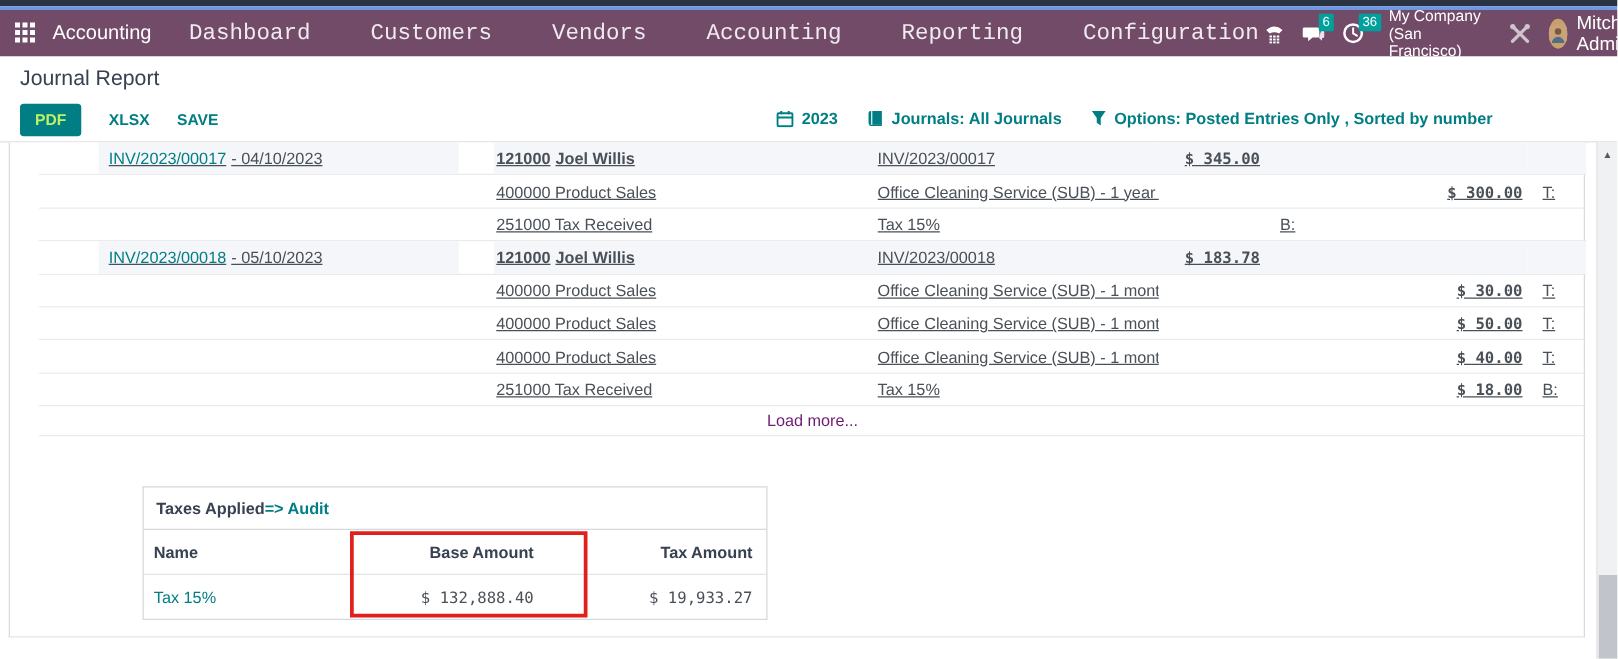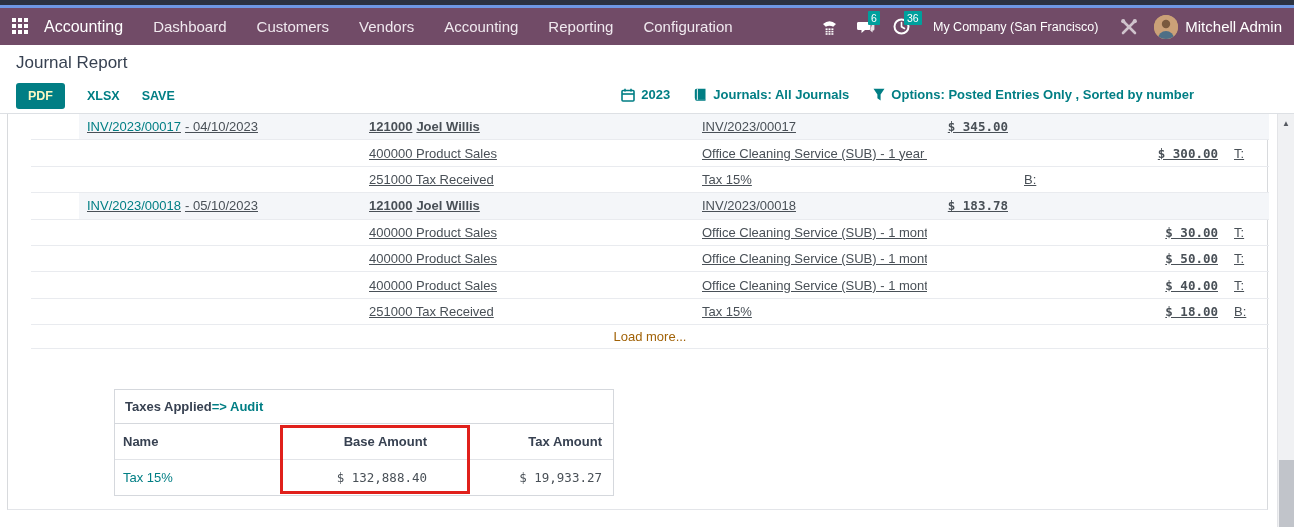--- a/index.html
+++ b/index.html
@@ -9,40 +9,40 @@
 
   
   .chrome-strip { height:5px; background:#2b3241; }
   .accent-line { height:3px; background:#6e97e3; }
   .topbar { height:37px; background:#714B67; display:flex; align-items:center;
     color:#fff; padding:0 12px; gap:4px; }
   .apps-grid { width:18px; height:18px; display:grid; grid-template-columns:repeat(3,4px);
     grid-template-rows:repeat(3,4px); gap:2px; margin-right:10px; cursor:pointer; }
   .apps-grid span { background:#fff; }
   .app-name { font-size:16px; font-weight:400; margin-right:26px; cursor:pointer; }
-  .nav { display:flex; gap:30px; font-size:15px; color:#f0e9ef; }
+  .nav { display:flex; gap:48px; font-size:18px; color:#f0e9ef;font-family:Liberation Mono, monospace; }
   .nav-item { cursor:pointer; padding:4px 0; }
   .tb-right { margin-left:auto; display:flex; align-items:center; gap:14px; }
   .tb-icon { position:relative; width:22px; height:20px; display:flex;
     align-items:center; justify-content:center; cursor:pointer; }
   .badge { position:absolute; top:-6px; left:13px; background:#00A09D; color:#fff;
     font-size:10.5px; padding:0 3px; line-height:14px; border-radius:1px; }
   .company { font-size:12.5px; margin:0 6px; cursor:pointer; }
   .avatar { width:24px; height:24px; border-radius:50%; background:#c9a06c;
     overflow:hidden; display:flex; align-items:flex-end; justify-content:center; }
   .user-name { font-size:15px; }
   .user-menu { display:flex; align-items:center; gap:7px; cursor:pointer; }
 
   
   .control-panel { position:relative; height:69px; border-bottom:1px solid #dde0e4;padding-left:35px; }
   .page-title { position:absolute; left:16px; top:8px; font-size:17px; color:#374151;
     font-weight:400; }
   .cp-buttons { position:absolute; left:16px; top:38px; display:flex; align-items:center;
     gap:22px; }
-  .btn-pdf { background:#017E84; color:#fef9c3; font-size:12.5px; font-weight:700;
+  .btn-pdf { background:#017E84; color:#bef264; font-size:12.5px; font-weight:700;
     padding:6px 12px; border:none; border-radius:3px; cursor:pointer; }
   .btn-link { color:#017E84; font-size:12.5px; font-weight:700; cursor:pointer; }
   .cp-filters { position:absolute; right:100px; top:42px; display:flex; gap:24px;
     color:#017E84; font-size:13px; font-weight:700; white-space:nowrap; }
   .filter { display:flex; align-items:center; gap:6px; cursor:pointer; }
 
   
   .report-frame { position:absolute; left:7px; top:114px; width:1261px; height:396px;
     border-left:1px solid #d8dadd; border-right:1px solid #d8dadd;
     border-bottom:1px solid #e3e5e9; background:#fff; }
@@ -50,28 +50,28 @@
   .jrow { display:grid; grid-template-columns:48px 288px 335px 225px 85px 210px 47px;
     height:26.4px; align-items:center; border-bottom:1px solid #e9ebef;
     font-size:13px; color:#495057;text-decoration:underline; }
   .jrow.hl > div { background:#f4f6f9; }
   .jrow.hl > .c-indent { background:#fff; }
   .jrow > div { height:100%; display:flex; align-items:center; overflow:hidden;
     white-space:nowrap; }
   .c-doc { padding-left:8px; }
   .doc-link { color:#017E84; cursor:pointer; text-decoration:none; }
   .doc-date { color:#495057; margin-left:4px; }
-  .c-account { padding-left:2px; }
+  .c-account { padding-left:2px;margin-left:28px; }
   .jrow.hl .c-account { font-weight:700; }
   .acc-name { font-weight:700; margin-left:4px; }
   .c-debit, .c-credit { justify-content:flex-end; padding-right:4px;
     font-family:"DejaVu Sans Mono", monospace; font-size:12.5px; font-weight:600; }
   .c-tax { padding-left:12px; color:#495057; }
   .load-more { height:24px; display:flex; align-items:center; justify-content:center;
-    font-size:13px; color:#a16207; border-bottom:1px solid #e9ebef; cursor:pointer; }
+    font-size:13px; color:#701a75; border-bottom:1px solid #e9ebef; cursor:pointer; }
 
   
   .taxes-card { position:absolute; left:106px; top:275px; width:500px;
     border:1px solid #d5d8dd; background:#fff; font-size:13px; color:#495057; }
   .tc-title-row { display:flex; align-items:center; padding:9px 10px;
     border-bottom:1px solid #d5d8dd; height:34px; }
   .tc-title { font-weight:700; color:#374151; }
   .tc-audit { color:#017E84; font-weight:700; cursor:pointer; }
   .tc-grid { display:grid; grid-template-columns:172px 185px 143px; align-items:center; }
   .tc-head { height:36px; border-bottom:1px solid #e2e4e8; font-weight:700; color:#374151; }

